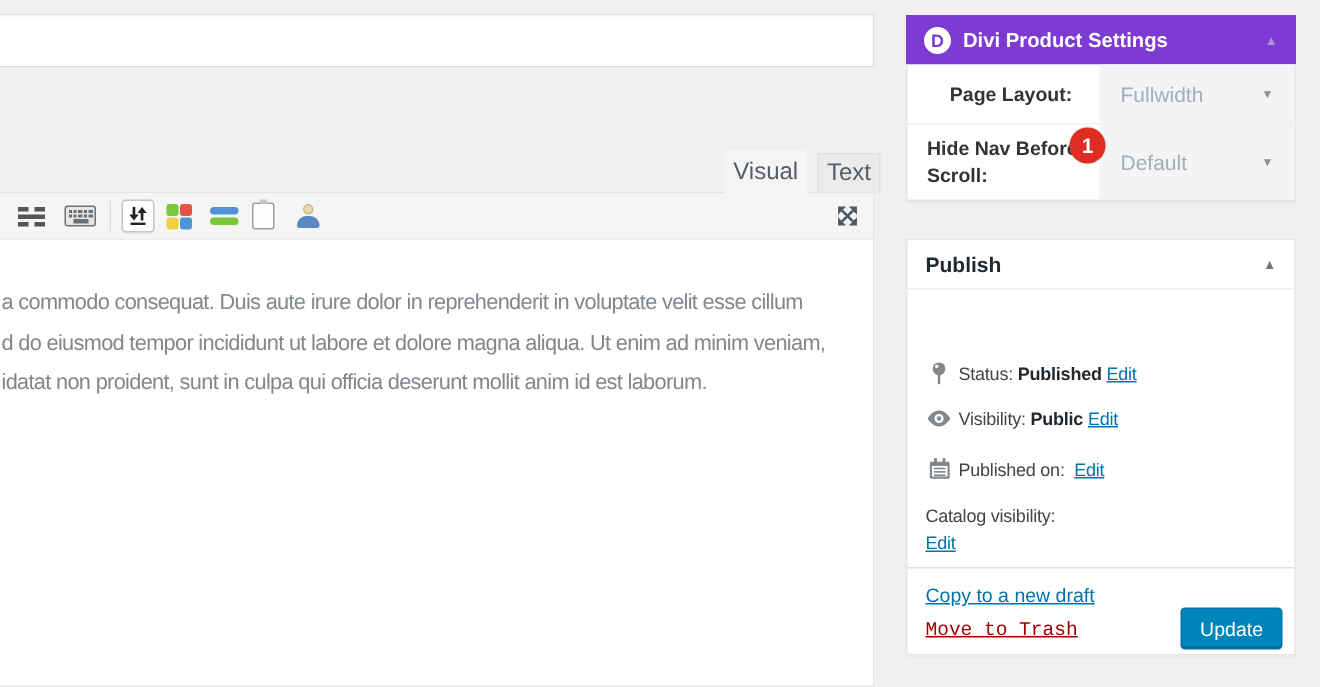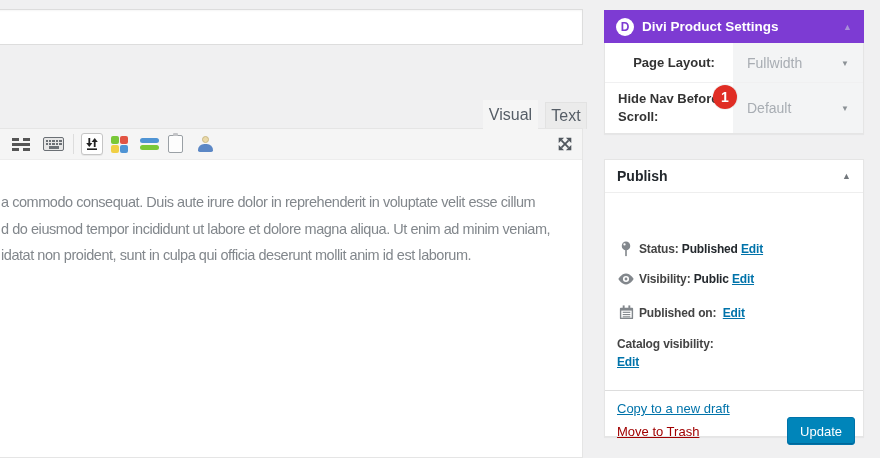--- a/index.html
+++ b/index.html
@@ -80,28 +80,28 @@
     color:#fff;font-weight:bold;font-size:14px;line-height:24px;text-align:center;z-index:4;box-shadow:0 0 0 1px rgba(0,0,0,.05);}
 
   
   #publish-panel{top:159px;height:278px;}
   .pub-header{height:32px;line-height:32px;padding:0 12px;border-bottom:1px solid #eee;
     font-size:14px;font-weight:600;color:#23282d;position:relative;}
   .pub-toggle{position:absolute;right:12px;top:0;color:#72777c;font-size:9px;cursor:pointer;}
   .preview-btn{position:absolute;right:8px;top:44px;padding:4px 10px;background:#f7f7f7;border:1px solid #ccc;
     border-radius:3px;color:#555;font-size:13px;box-shadow:0 1px 0 #ccc;cursor:pointer;font-family:inherit;}
   .pub-row{position:absolute;left:12px;display:flex;align-items:center;font-size:12px;letter-spacing:-0.15px;
-    color:#444;white-space:nowrap;font-weight:bold;}
+    color:#444;white-space:nowrap;}
   .pub-row .ico{width:18px;margin-right:4px;display:flex;justify-content:center;flex:0 0 auto;}
   .pub-row b{color:#23282d;}
   a.wp-link{color:#0073aa;text-decoration:underline;cursor:pointer;}
   a.trash-link{color:#a00000;text-decoration:underline;cursor:pointer;}
-  .pub-footer{position:absolute;left:0;right:0;top:218px;bottom:0;border-top:1px solid #ddd;font-size:13px;margin-top:12px;}
+  .pub-footer{position:absolute;left:0;right:0;top:218px;bottom:0;border-top:1px solid #ddd;font-size:13px;}
   .copy-link{position:absolute;left:12px;top:10px;}
-  .trash-wrap{position:absolute;left:12px;top:33px;}
+  .trash-wrap{position:absolute;left:12px;top:33px;font-family:Liberation Mono, monospace;}
   .update-btn{position:absolute;right:8px;top:26px;height:28px;padding:0 12px;background:#0085ba;
     border:1px solid #0073aa;border-radius:3px;color:#fff;font-size:13px;cursor:pointer;
     box-shadow:inset 0 -1px 0 #006799;font-family:inherit;}
   .sp{white-space:pre;}
 </style>
 </head>
 <body>
 
 <div id="root">
 

